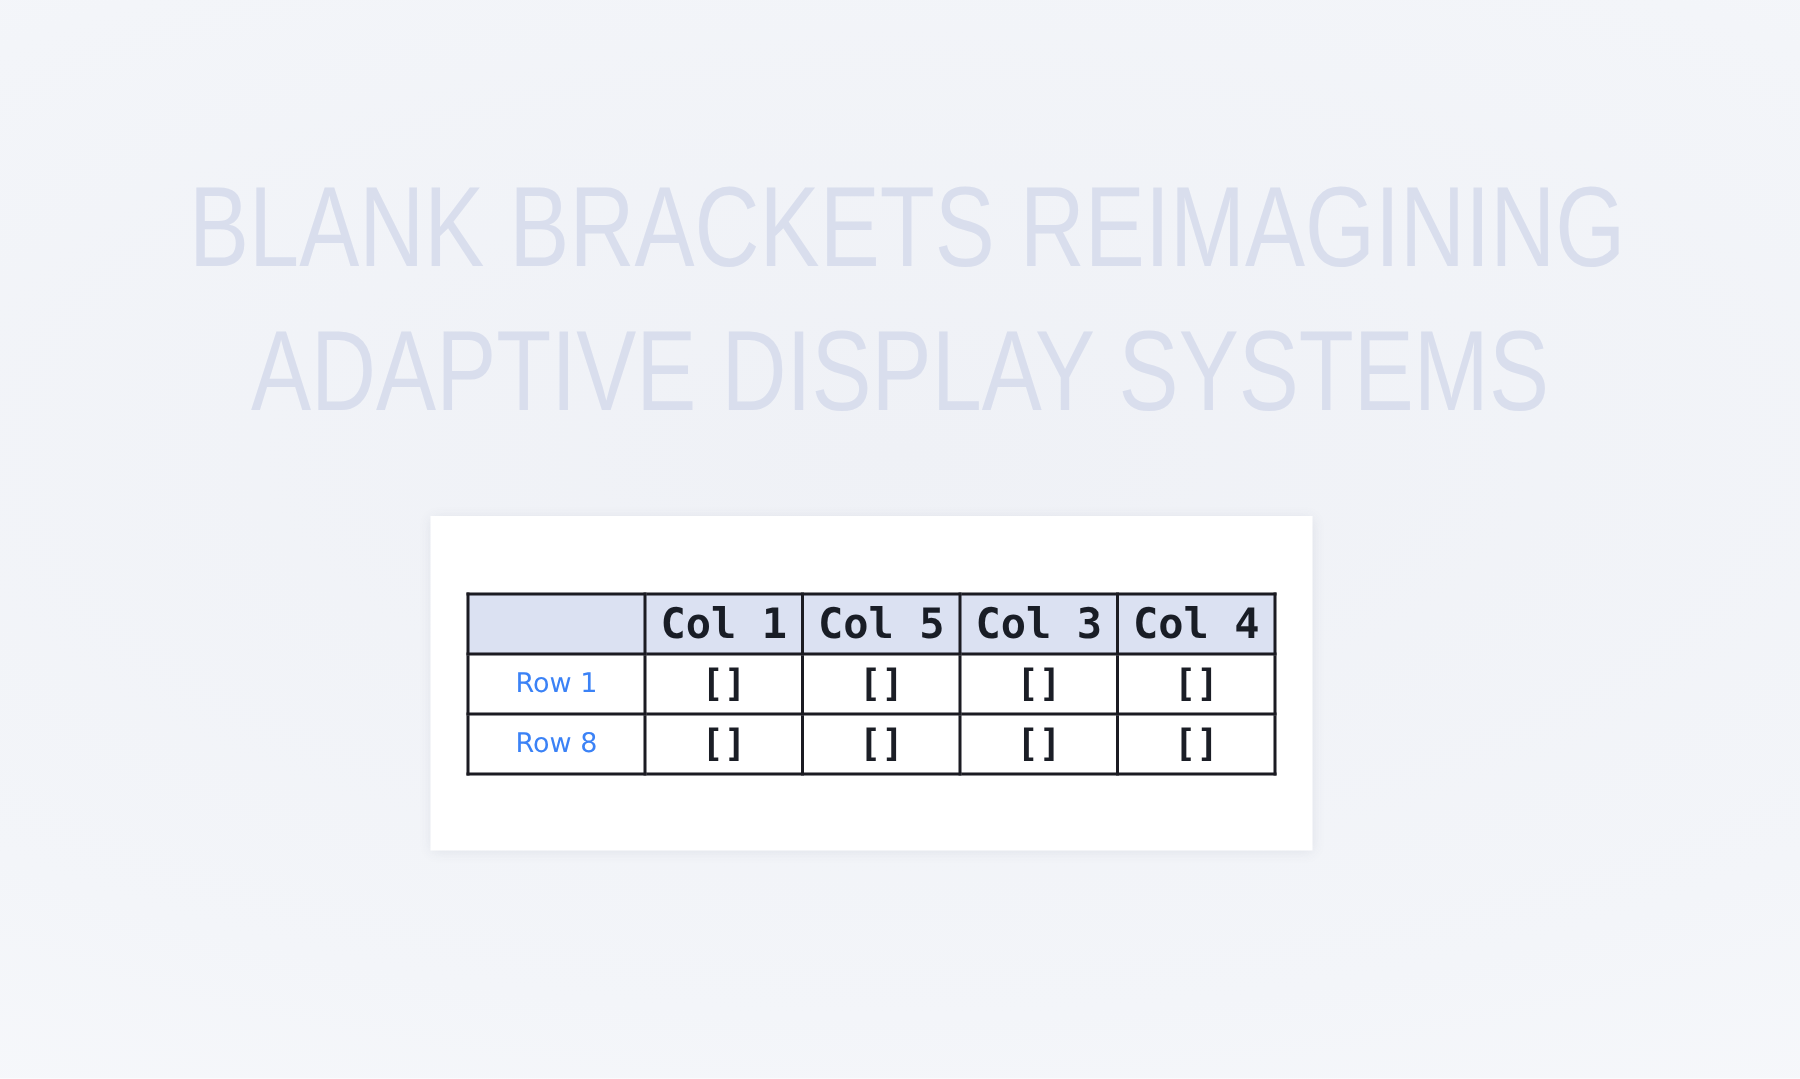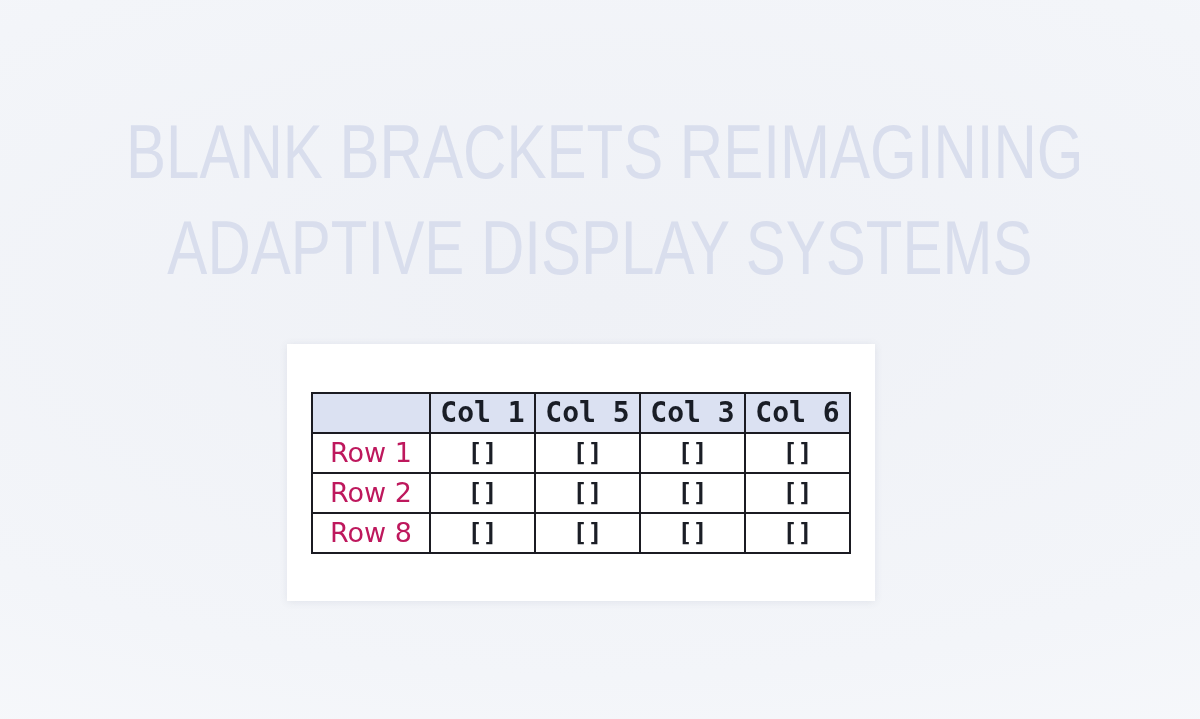--- a/index.html
+++ b/index.html
@@ -29,21 +29,21 @@
     white-space: nowrap;
     user-select: none;
   }
 
   
   .card {
     position: absolute;
     left: 287px;
     top: 344px;
     width: 588px;
-    height: 257px;
+    height: 223px;
     background: #ffffff;
     box-shadow: 0 1px 8px rgba(70, 80, 110, 0.10);
     display: flex;
     align-items: center;
     justify-content: center;
   }
 
   table.grid {
     border-collapse: collapse;
     table-layout: fixed;
@@ -60,22 +60,22 @@
     font-family: "DejaVu Sans Mono", monospace;
     font-weight: 700;
     font-size: 28px;
     color: #191d26;
     width: 105px;
   }
   .grid th.corner { width: 118px; }
   .grid td.rowlabel {
     font-family: "DejaVu Sans", "Liberation Sans", sans-serif;
     font-weight: 400;
-    font-size: 27px;
-    color: #be185d;
+    font-size: 18px;
+    color: #3b82f6;
     background: #ffffff;
   }
   .grid td.cell {
     font-family: "DejaVu Sans Mono", monospace;
     font-weight: 700;
     font-size: 25px;
     color: #1b1e26;
     background: #ffffff;
   }
 </style>
@@ -88,33 +88,26 @@
 </div>
 
 <div class="card">
   <table class="grid">
     <thead>
       <tr>
         <th class="corner"></th>
         <th>Col 1</th>
         <th>Col 5</th>
         <th>Col 3</th>
-        <th>Col 6</th>
+        <th>Col 4</th>
       </tr>
     </thead>
     <tbody>
       <tr>
         <td class="rowlabel">Row 1</td>
-        <td class="cell">[]</td>
-        <td class="cell">[]</td>
-        <td class="cell">[]</td>
-        <td class="cell">[]</td>
-      </tr>
-      <tr>
-        <td class="rowlabel">Row 2</td>
         <td class="cell">[]</td>
         <td class="cell">[]</td>
         <td class="cell">[]</td>
         <td class="cell">[]</td>
       </tr>
       <tr>
         <td class="rowlabel">Row 8</td>
         <td class="cell">[]</td>
         <td class="cell">[]</td>
         <td class="cell">[]</td>

